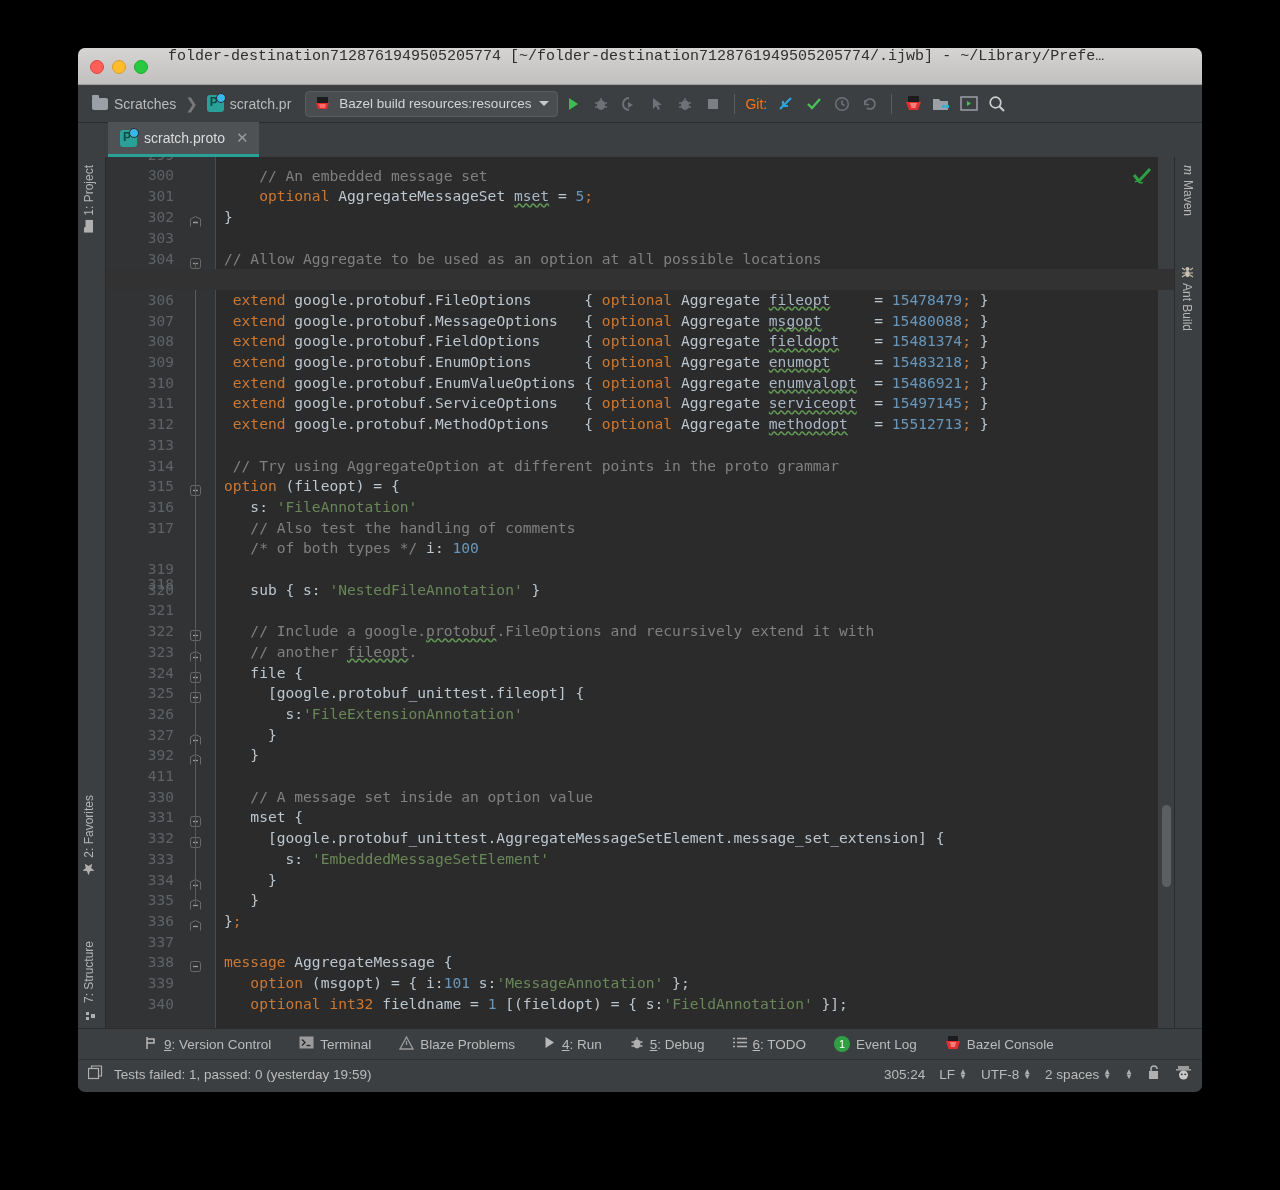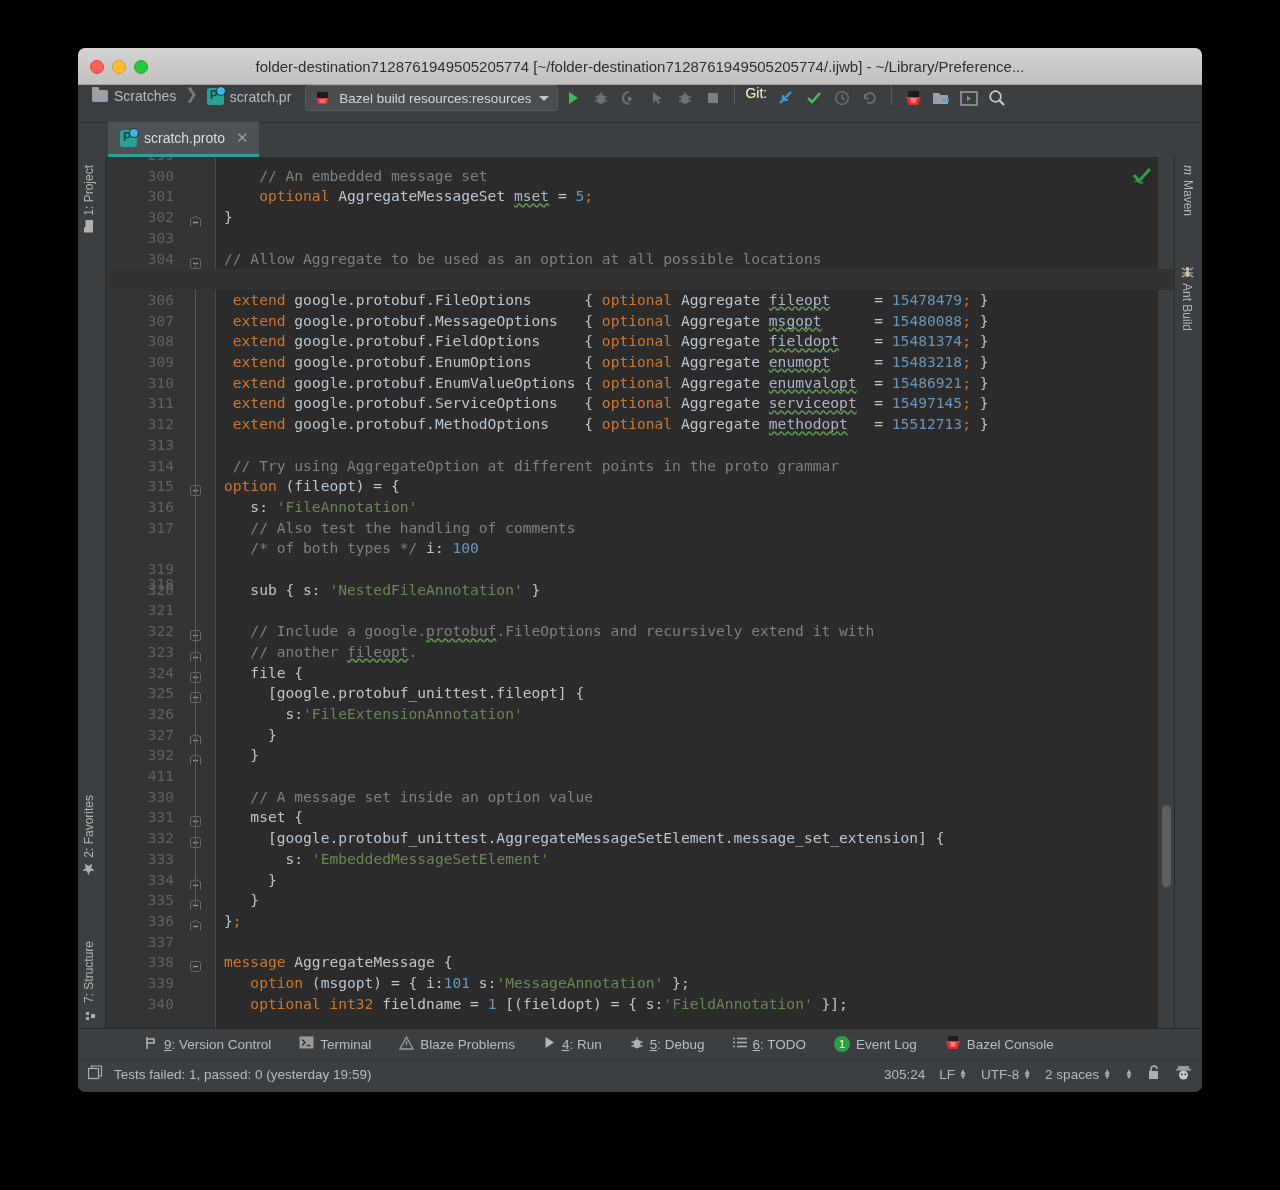--- a/index.html
+++ b/index.html
@@ -4,33 +4,33 @@
 <style>
   html,body{margin:0;padding:0;background:#000;}
   body{width:1280px;height:1190px;font-family:"Liberation Sans",sans-serif;overflow:hidden;}
 
   #window{position:absolute;left:78px;top:48px;width:1124px;height:1044px;
           border-radius:7px;overflow:hidden;background:#3c3f41;
           box-shadow:0 10px 40px rgba(0,0,0,.7);}
 
   
   .titlebar{height:36px;background:linear-gradient(#d6d4d2,#c2c0be);
-            border-bottom:1px solid #a3a09e;display:flex;align-items:center;
-            position:relative;}
+            border-bottom:1px solid #a3a09e;display:flex;align-items:flex-start;
+            position:relative;font-family:Liberation Mono, monospace;}
   .traffic{display:flex;gap:8px;position:absolute;left:12px;top:12px;}
   .dot{width:12px;height:12px;border-radius:50%;}
   .dot.red{background:#ff5f57;border:1px solid #e0443e;}
   .dot.yellow{background:#febc2e;border:1px solid #d89d28;}
   .dot.green{background:#28c840;border:1px solid #1dab2e;}
   .title-text{width:100%;text-align:center;font-size:15px;color:#2f2f2f;
               padding:0 90px;box-sizing:border-box;white-space:nowrap;
               overflow:hidden;text-overflow:ellipsis;}
 
   
-  .toolbar{height:37px;background:#3c3f41;display:flex;align-items:flex-start;
+  .toolbar{height:37px;background:#3c3f41;display:flex;align-items:center;
            padding:0 8px;gap:2px;border-bottom:1px solid #2b2b2b;}
   .crumb{display:flex;align-items:center;gap:6px;padding:3px 6px;border-radius:3px;
          font-size:14px;color:#bbbbbb;white-space:nowrap;}
   .crumb-sep{color:#7a7a7a;font-size:15px;padding:0 1px;}
   .ic{display:inline-block;flex:none;}
   .folder-ic{width:16px;height:12px;background:#9aa0a6;border-radius:1px 2px 2px 2px;
              position:relative;}
   .folder-ic:before{content:"";position:absolute;top:-3px;left:0;width:7px;height:3px;
              background:#9aa0a6;border-radius:1px 1px 0 0;}
   .proto-ic{width:17px;height:17px;background:#2aa198;border-radius:3px;position:relative;}
@@ -40,21 +40,21 @@
              border-radius:50%;background:#3ab7ea;border:1px solid #2b2b2b;}
   .runcfg{display:flex;align-items:center;gap:8px;border:1px solid #5a5d5f;
           border-radius:4px;height:24px;padding:0 8px;margin-left:6px;background:#4a4d4f;}
   .runcfg .label{font-size:13.5px;color:#d4d4d4;white-space:nowrap;}
   .bazel-ic{width:17px;height:15px;position:relative;}
   .caret{width:0;height:0;border-left:5px solid transparent;border-right:5px solid transparent;
          border-top:5px solid #c8c8c8;}
   .tb-btn{width:26px;height:26px;display:flex;align-items:center;justify-content:center;
           border-radius:3px;}
   .tsep{width:1px;height:20px;background:#5a5d5f;margin:0 6px;}
-  .git-label{font-size:14px;color:#fef9c3;margin:0 4px 0 2px;}
+  .git-label{font-size:14px;color:#f97316;margin:0 4px 0 2px;}
 
   
   .tabbar{height:34px;background:#3c3f41;display:flex;align-items:flex-end;
           padding-left:30px;}
   .tab{height:32px;display:flex;align-items:center;gap:7px;padding:0 10px 0 12px;
        background:#4e5254;border-bottom:3px solid #2aa198;color:#dcdcdc;font-size:14px;}
   .tab .close{color:#9b9b9b;font-size:15px;margin-left:4px;}
 
   
   .bodyrow{display:flex;height:871px;background:#3c3f41;}
@@ -269,21 +269,21 @@
               <rect x="6" y="5" width="3" height="3" fill="#b0b0b0"></rect>
             </svg>
         </span>
         <span>7: Structure</span>
       </div>
     </div>
 
     <div class="editor">
       <div class="gutter">
           <div class="ln" style="top: -12px;">299</div>
-          <div class="ln" style="top: 8.7px;">300</div>
+          <div class="ln" style="top: 8.7px; font-family: Liberation Mono, monospace;">300</div>
           <div class="ln" style="top: 29.4px;">301</div>
           <div class="ln" style="top: 50.1px;">302</div>
           <div class="fold" style="top: 55.1px;"><svg width="11" height="11" viewBox="0 0 11 11">
               <path d="M0.5 10.5 V3 L5.5 0.5 L10.5 3 V10.5" stroke="#6a6a6a" fill="none"></path>
               <path d="M3 6.5h5" stroke="#9a9a9a" stroke-width="1.3"></path>
             </svg></div>
           <div class="ln" style="top: 70.8px;">303</div>
           <div class="ln" style="top: 91.5px;">304</div>
           <div class="fold" style="top: 96.5px;"><svg width="11" height="11" viewBox="0 0 11 11">
               <rect x="0.5" y="0.5" width="10" height="10" rx="2" stroke="#6a6a6a" fill="none"></rect>

